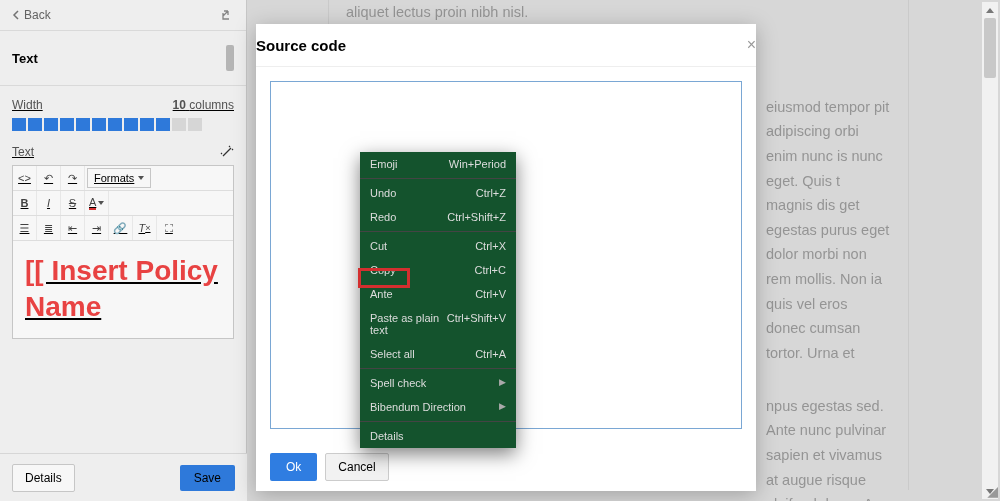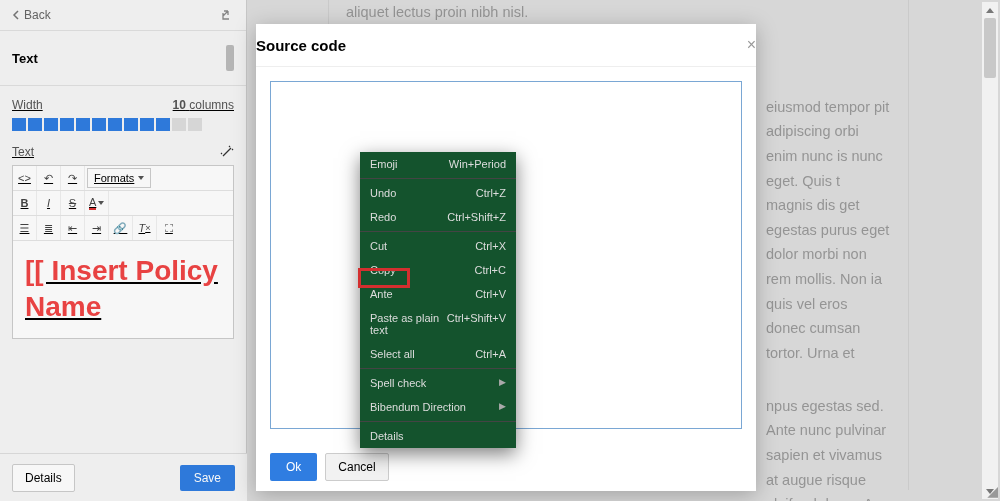--- a/index.html
+++ b/index.html
@@ -19,21 +19,21 @@
   .wand { font-size:13px; }
   .rte { border:1px solid #ccc; background:#fff; }
   .rte-row { display:flex; border-bottom:1px solid #e4e4e4; }
   .rte-btn { height:24px; min-width:24px; display:flex; align-items:center; justify-content:center; font-size:11px; color:#444; cursor:pointer; border-right:1px solid #eee; padding:0 4px;}
   .rte-btn.last { border-right:none; }
   .formats { display:flex; align-items:center; gap:4px; padding:0 6px; border:1px solid #ccc; margin:2px; height:20px; font-size:11px;}
   .caret-down { width:0;height:0;border-left:3px solid transparent;border-right:3px solid transparent;border-top:4px solid #555;}
   .rte-content { padding:12px; font-size:28px; font-weight:bold; color:#ef4444; line-height:1.3; }
   .bottom-bar { position:absolute; left:0; bottom:0; width:247px; height:48px; border-top:1px solid #ddd; background:#f5f5f5; display:flex; align-items:center; justify-content:space-between; padding:0 12px;}
   .btn-outline { border:1px solid #ccc; background:#fff; padding:6px 12px; font-size:12px; border-radius:2px; cursor:pointer; }
-  .btn-primary { background:#2f7de1; color:#ffffff; border:none; padding:6px 14px; font-size:12px; border-radius:2px; cursor:pointer; }
+  .btn-primary { background:#2f7de1; color:#000000; border:none; padding:6px 14px; font-size:12px; border-radius:2px; cursor:pointer; }
   
   .bg-content { position:absolute; left:328px; top:0; width:580px; height:501px; padding:0 18px; font-size:14.5px; color:#555; line-height:1.7; }
   .bg-content .para { margin-bottom:28px; }
   .bg-border { position:absolute; left:328px; top:0; width:1px; height:490px; background:#ccc; }
   .bg-border2 { position:absolute; left:908px; top:0; width:1px; height:490px; background:#ccc; }
   
   .dim { position:absolute; inset:0; background:rgba(200,200,200,0.55); }
   .modal { position:absolute; left:256px; top:24px; width:500px; background:#fff; box-shadow:0 4px 20px rgba(0,0,0,0.25); }
   .modal-head { display:flex; align-items:center; justify-content:space-between; padding:12px 0; border-bottom:1px solid #eee;}
   .modal-title { font-weight:bold; font-size:15px; }

